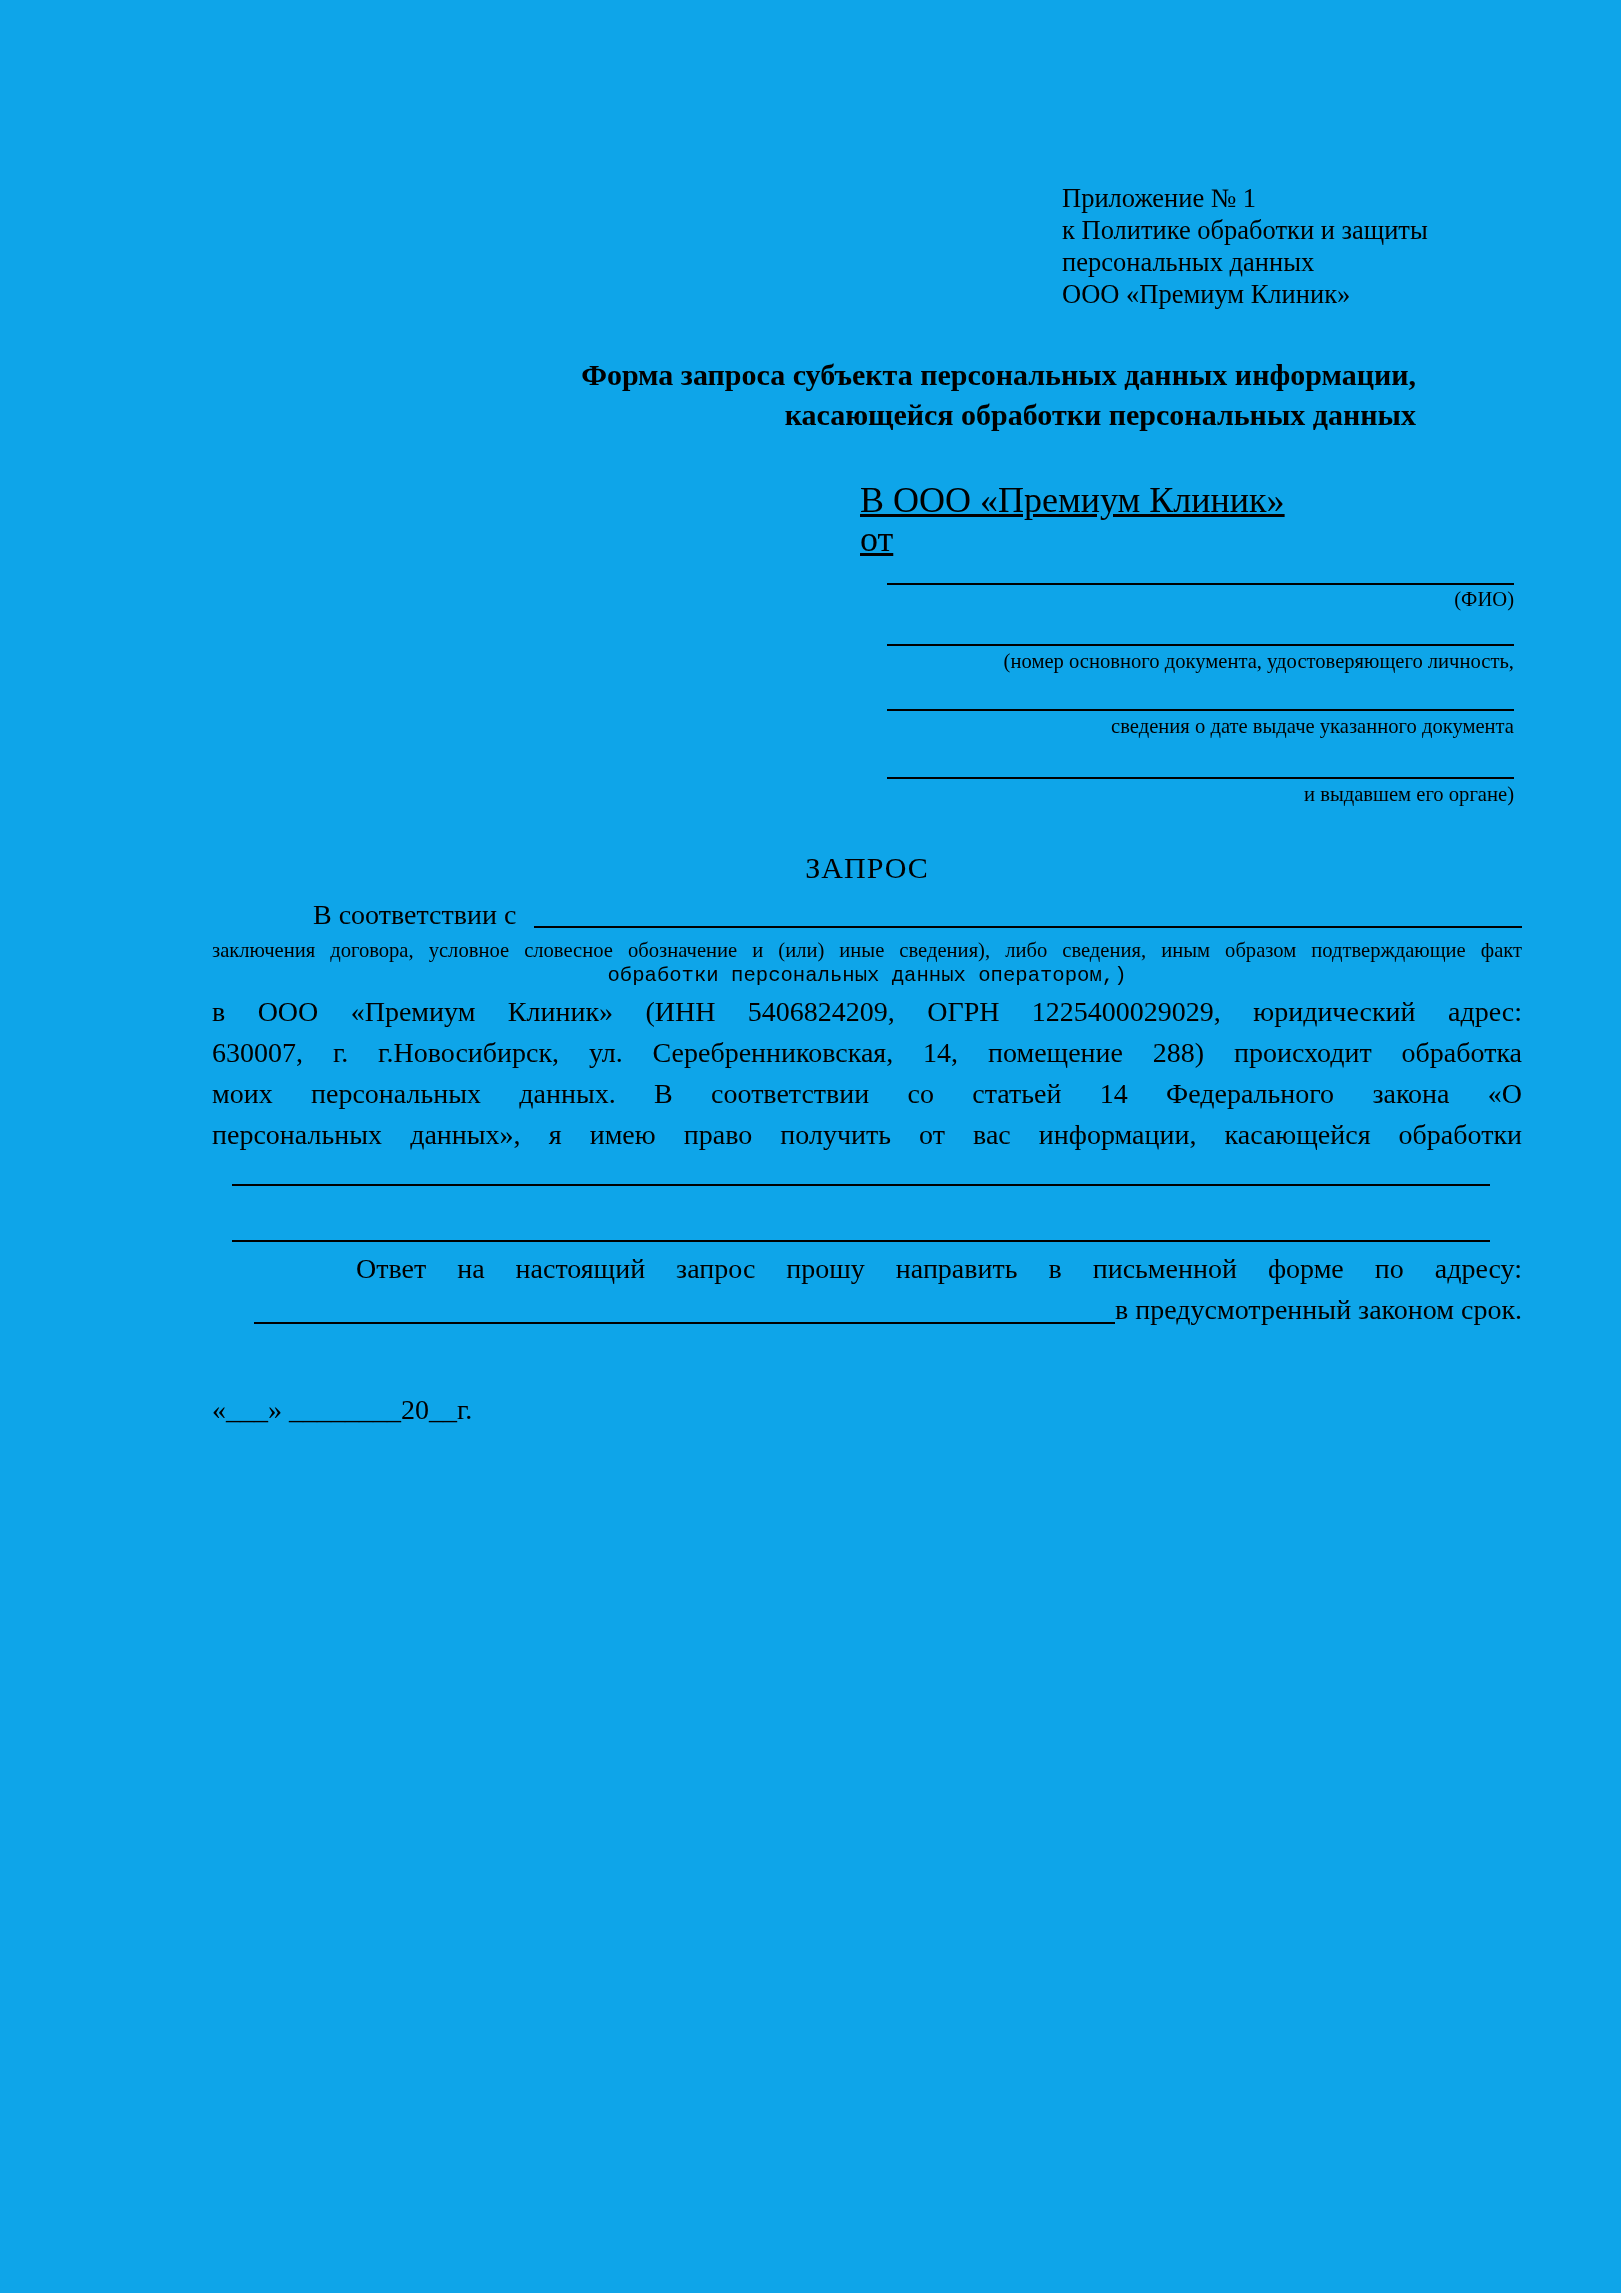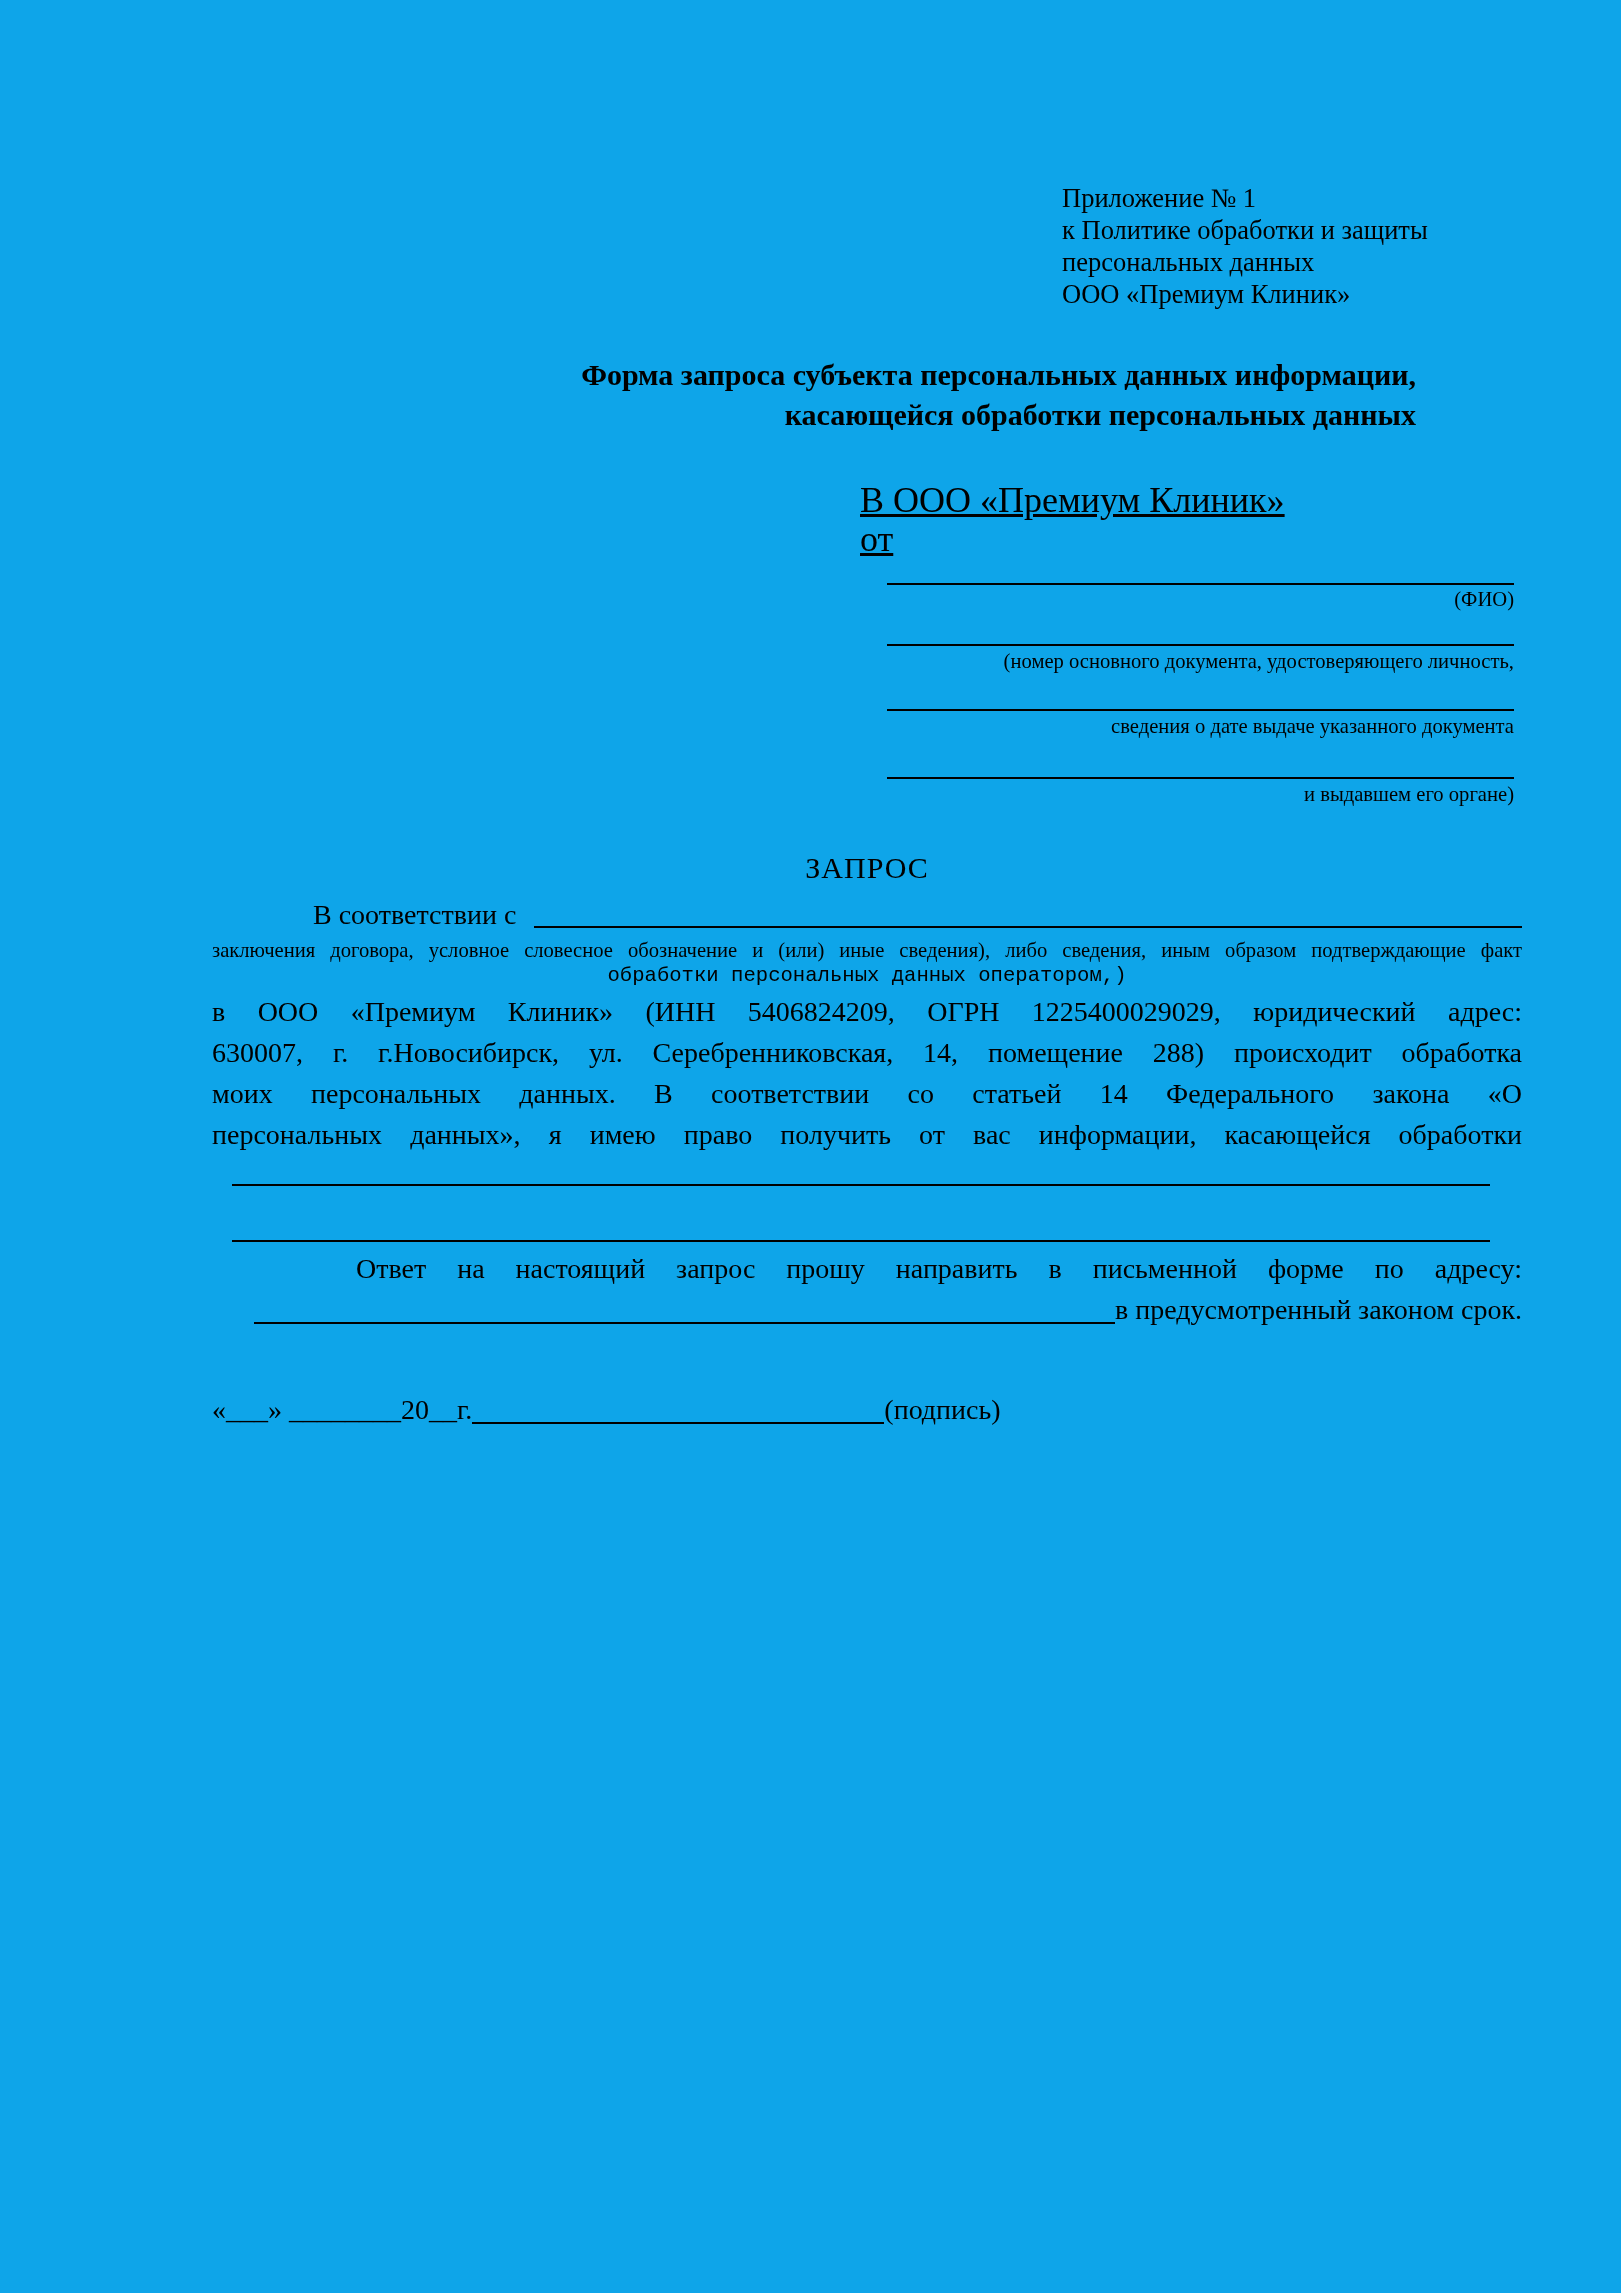--- a/index.html
+++ b/index.html
@@ -39,21 +39,21 @@
   .body-par { margin-top:2px; font-size:28px; line-height:41px; }
   .jline { text-align:justify; text-align-last:justify; }
   .lline { text-align:center;font-family:Liberation Mono, monospace; }
   .blank-line { border-bottom:2.9px solid #000; height:0; margin-left:19.6px; margin-right:32px; }
   .b1 { margin-top:29px; } .b2 { margin-top:54px; }
   .reply-lead { margin-top:5.9px; font-size:28px; line-height:41px; text-indent:144px; text-align:justify; text-align-last:justify; }
   .reply-row { display:flex; font-size:28px; line-height:41px; }
   .reply-row .fill { margin-left:42px; margin-bottom:5.9px; }
   .reply-tail { white-space:nowrap; }
   
-  .sig-row { margin-top:59px; display:flex; align-items:flex-end; font-size:28px; line-height:41px; }
+  .sig-row { margin-top:59px; display:flex; justify-content:space-between; align-items:flex-end; font-size:28px; line-height:41px; }
   .sig-right { display:flex; align-items:flex-end; margin-right:59px; }
   .sig-line { display:inline-block; width:412px; border-bottom:2.9px solid #000; margin-bottom:5.9px; }
   .sig-caption { white-space:nowrap; }
 </style>
 </head>
 <body>
 
 <div class="page">
   <div class="content">
 
@@ -117,21 +117,17 @@
 
     <div class="reply-lead">Ответ на настоящий запрос прошу направить в письменной форме по адресу:</div>
 
     <div class="reply-row">
       <span class="fill"></span>
       <span class="reply-tail">в предусмотренный законом срок.</span>
     </div>
 
     <div class="sig-row">
       <span class="sig-date">«___» ________20__г.</span>
-      <span class="sig-right">
-        <span class="sig-line"></span>
-        <span class="sig-caption">(подпись)</span>
-      </span>
     </div>
 
   </div>
 </div>
 
 
 </body></html>

